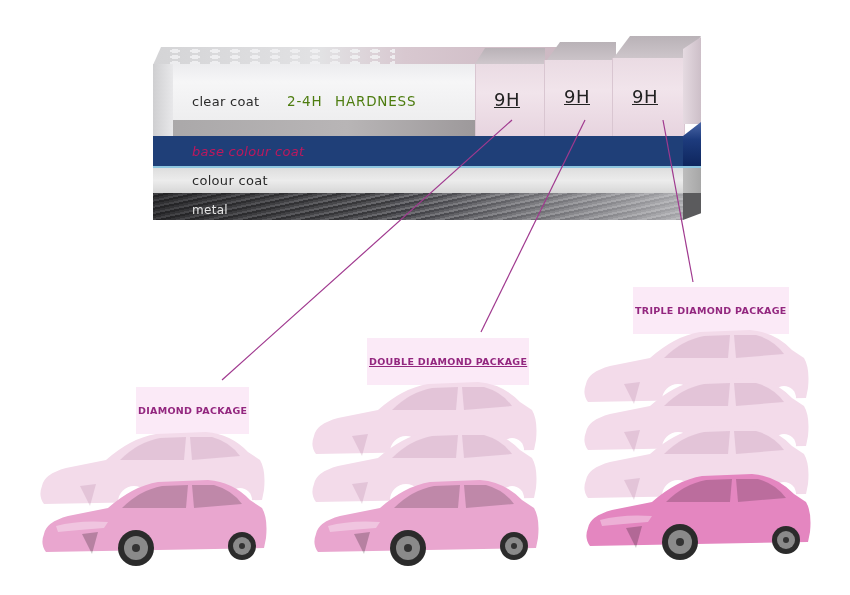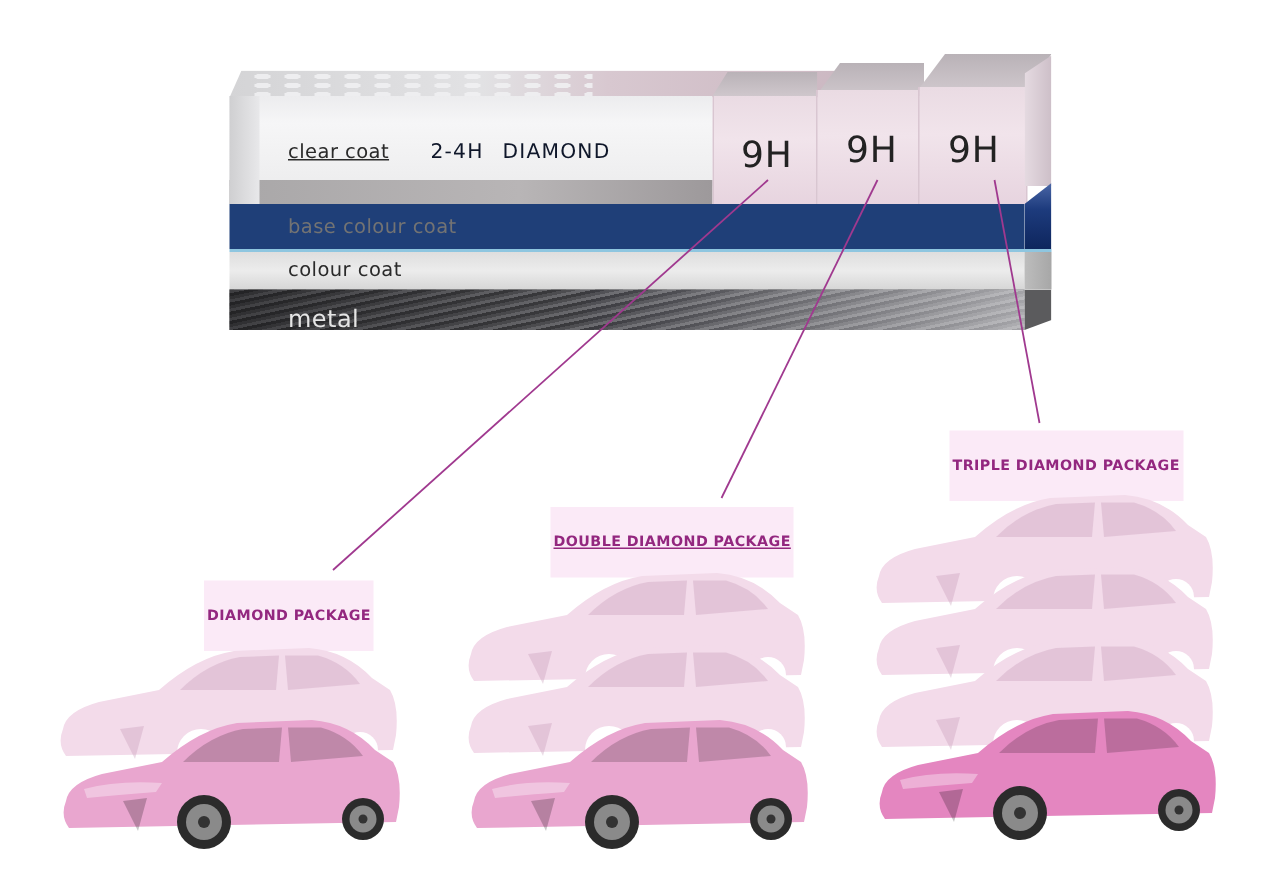--- a/index.html
+++ b/index.html
@@ -12,25 +12,25 @@
   .dots{left:165px;top:48px;width:230px;height:16px;
     background-image:radial-gradient(ellipse 9px 3px at 50% 50%,#f0f0f2 60%,transparent 62%);
     background-size:20px 6px;opacity:.9;}
   .clear-row{left:153px;top:64px;width:322px;height:60px;
     background:linear-gradient(180deg,#ececee 0%,#f6f6f7 30%,#ededee 100%);}
   .clear-lower{left:153px;top:120px;width:322px;height:16px;
     background:linear-gradient(90deg,#a9a7a8,#b8b5b6 60%,#9d999b);}
   .clear-left-edge{left:153px;top:64px;width:20px;height:72px;
     background:linear-gradient(90deg,#cfcfd1,#e8e8ea);}
   .label-text{font-size:13px;color:#2a2a2a;letter-spacing:.3px;}
-  .hard-text{font-size:13.5px;color:#0f172a;letter-spacing:.8px;}
+  .hard-text{font-size:13.5px;color:#4d7c0f;letter-spacing:.8px;}
   .cube{background:linear-gradient(180deg,#eadbe3 0%,#f1e4eb 40%,#e7d4df 100%);
     border-left:1px solid #d9c6d1;border-right:1px solid #d9c6d1;}
   .cube-top{background:linear-gradient(180deg,#b9b2b7,#cfc7cc);}
-  .nine{font-size:24px;color:#222;letter-spacing:.5px;}
+  .nine{font-size:18px;color:#222;letter-spacing:.5px;text-decoration:underline;}
   .base{left:153px;top:136px;width:530px;height:30px;background:#1f3f78;}
   .base-side{left:683px;top:122px;width:18px;height:44px;
     background:linear-gradient(180deg,#4a66a6,#1d3b7d 40%,#0e265d);
     clip-path:polygon(0 14px,100% 0,100% 100%,0 100%);}
   .base-line{left:153px;top:166px;width:548px;height:2px;background:#8ec6e0;}
   .primer{left:153px;top:168px;width:530px;height:25px;
     background:linear-gradient(180deg,#dedede,#ececec 50%,#d6d6d6);}
   .primer-side{left:683px;top:168px;width:18px;height:25px;background:linear-gradient(90deg,#bdbdbd,#a7a7a7);}
   .metal{left:153px;top:193px;width:530px;height:27px;
     background:repeating-linear-gradient(-12deg,#3c3c3e 0 2px,#6a6a6c 2px 4px,#505052 4px 6px),
@@ -49,49 +49,49 @@
 </head>
 <body>
 
 <div>
   <div class="abs block-top"></div>
   <div class="abs dots"></div>
   <div class="abs clear-row"></div>
   <div class="abs clear-lower"></div>
   <div class="abs clear-left-edge"></div>
 
-  <span class="abs label-text" style="left:192px;top:94px;text-decoration:underline;">clear coat</span>
+  <span class="abs label-text" style="left:192px;top:94px;">clear coat</span>
   <span class="abs hard-text" style="left:287px;top:93px;">2-4H</span>
-  <span class="abs hard-text" style="left:335px;top:93px;">DIAMOND</span>
+  <span class="abs hard-text" style="left:335px;top:93px;">HARDNESS</span>
 
   <div class="abs cube-top" style="left:475px;top:48px;width:70px;height:16px;clip-path:polygon(10px 0,100% 0,100% 100%,0 100%);"></div>
   <div class="abs cube" style="left:475px;top:64px;width:68px;height:72px;"></div>
   <span class="abs nine" style="left:494px;top:89px;">9H</span>
 
   <div class="abs cube-top" style="left:544px;top:42px;width:72px;height:22px;clip-path:polygon(16px 0,100% 0,100% 100%,0 100%);"></div>
   <div class="abs cube" style="left:544px;top:60px;width:68px;height:76px;"></div>
   <span class="abs nine" style="left:564px;top:86px;">9H</span>
 
   <div class="abs cube-top" style="left:612px;top:36px;width:89px;height:24px;clip-path:polygon(18px 0,100% 0,82% 100%,0 100%);"></div>
   <div class="abs cube" style="left:612px;top:58px;width:71px;height:78px;"></div>
   <div class="abs block-right-side"></div>
   <span class="abs nine" style="left:632px;top:86px;">9H</span>
 
   <div class="abs base"></div>
   <div class="abs base-side"></div>
-  <span class="abs label-text" style="left:192px;top:144px;color:#737373;">base colour coat</span>
+  <span class="abs label-text" style="left:192px;top:144px;color:#be185d;font-style:italic;">base colour coat</span>
   <div class="abs base-line"></div>
 
   <div class="abs primer"></div>
   <div class="abs primer-side"></div>
   <span class="abs label-text" style="left:192px;top:173px;">colour coat</span>
 
   <div class="abs metal"></div>
   <div class="abs metal-side"></div>
-  <span class="abs label-text" style="left:192px;top:203px;color:#e5e5e5;font-size:16px;">metal</span>
+  <span class="abs label-text" style="left:192px;top:203px;color:#e5e5e5;font-size:12px;">metal</span>
 </div>
 
 <svg class="abs" style="left:0;top:0;" width="850" height="595">
   <line x1="512" y1="120" x2="222" y2="380" stroke="#a0398f" stroke-width="1.2"></line>
   <line x1="585" y1="120" x2="481" y2="332" stroke="#a0398f" stroke-width="1.2"></line>
   <line x1="663" y1="120" x2="693" y2="282" stroke="#a0398f" stroke-width="1.2"></line>
 </svg>
 
 <span class="abs pkg" style="left:136px;top:387px;text-align:center;">DIAMOND PACKAGE</span>
 <span class="abs pkg" style="left:367px;top:338px;text-decoration:underline;">DOUBLE DIAMOND PACKAGE</span>

